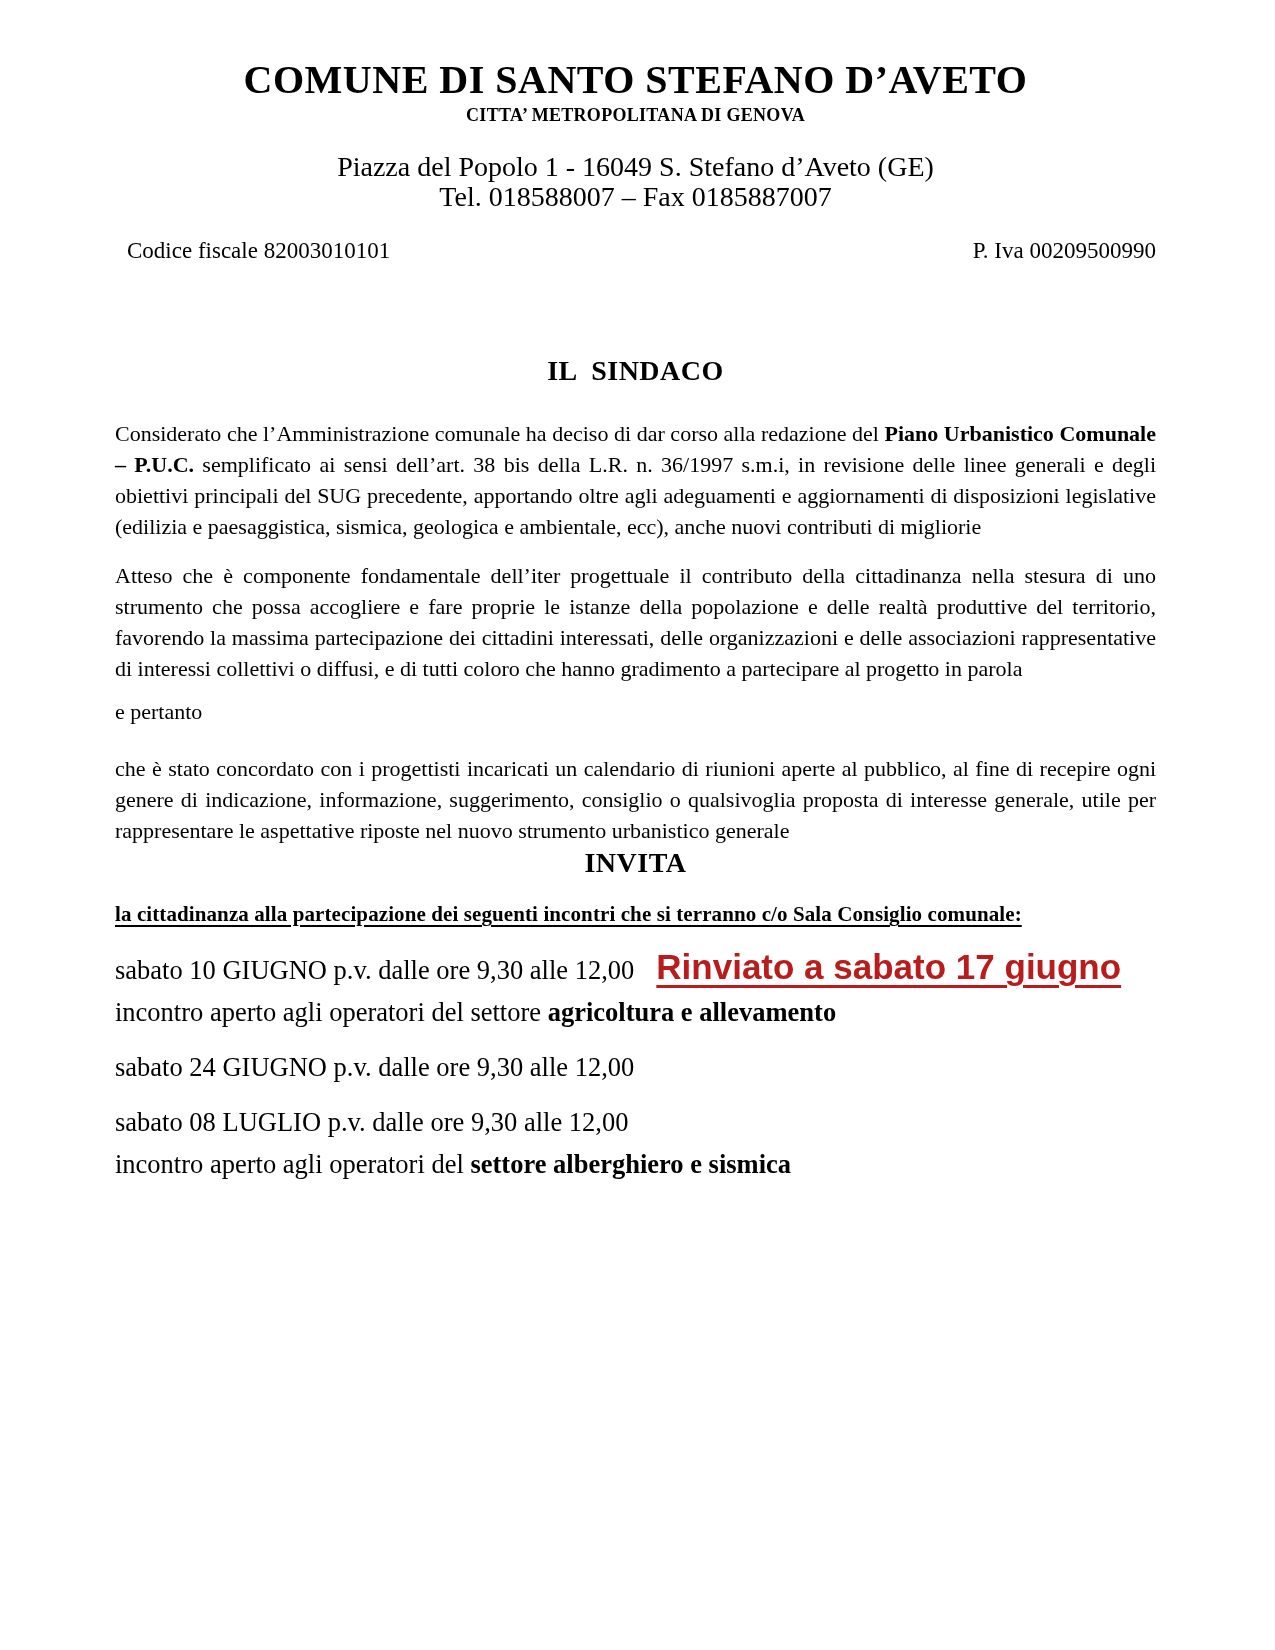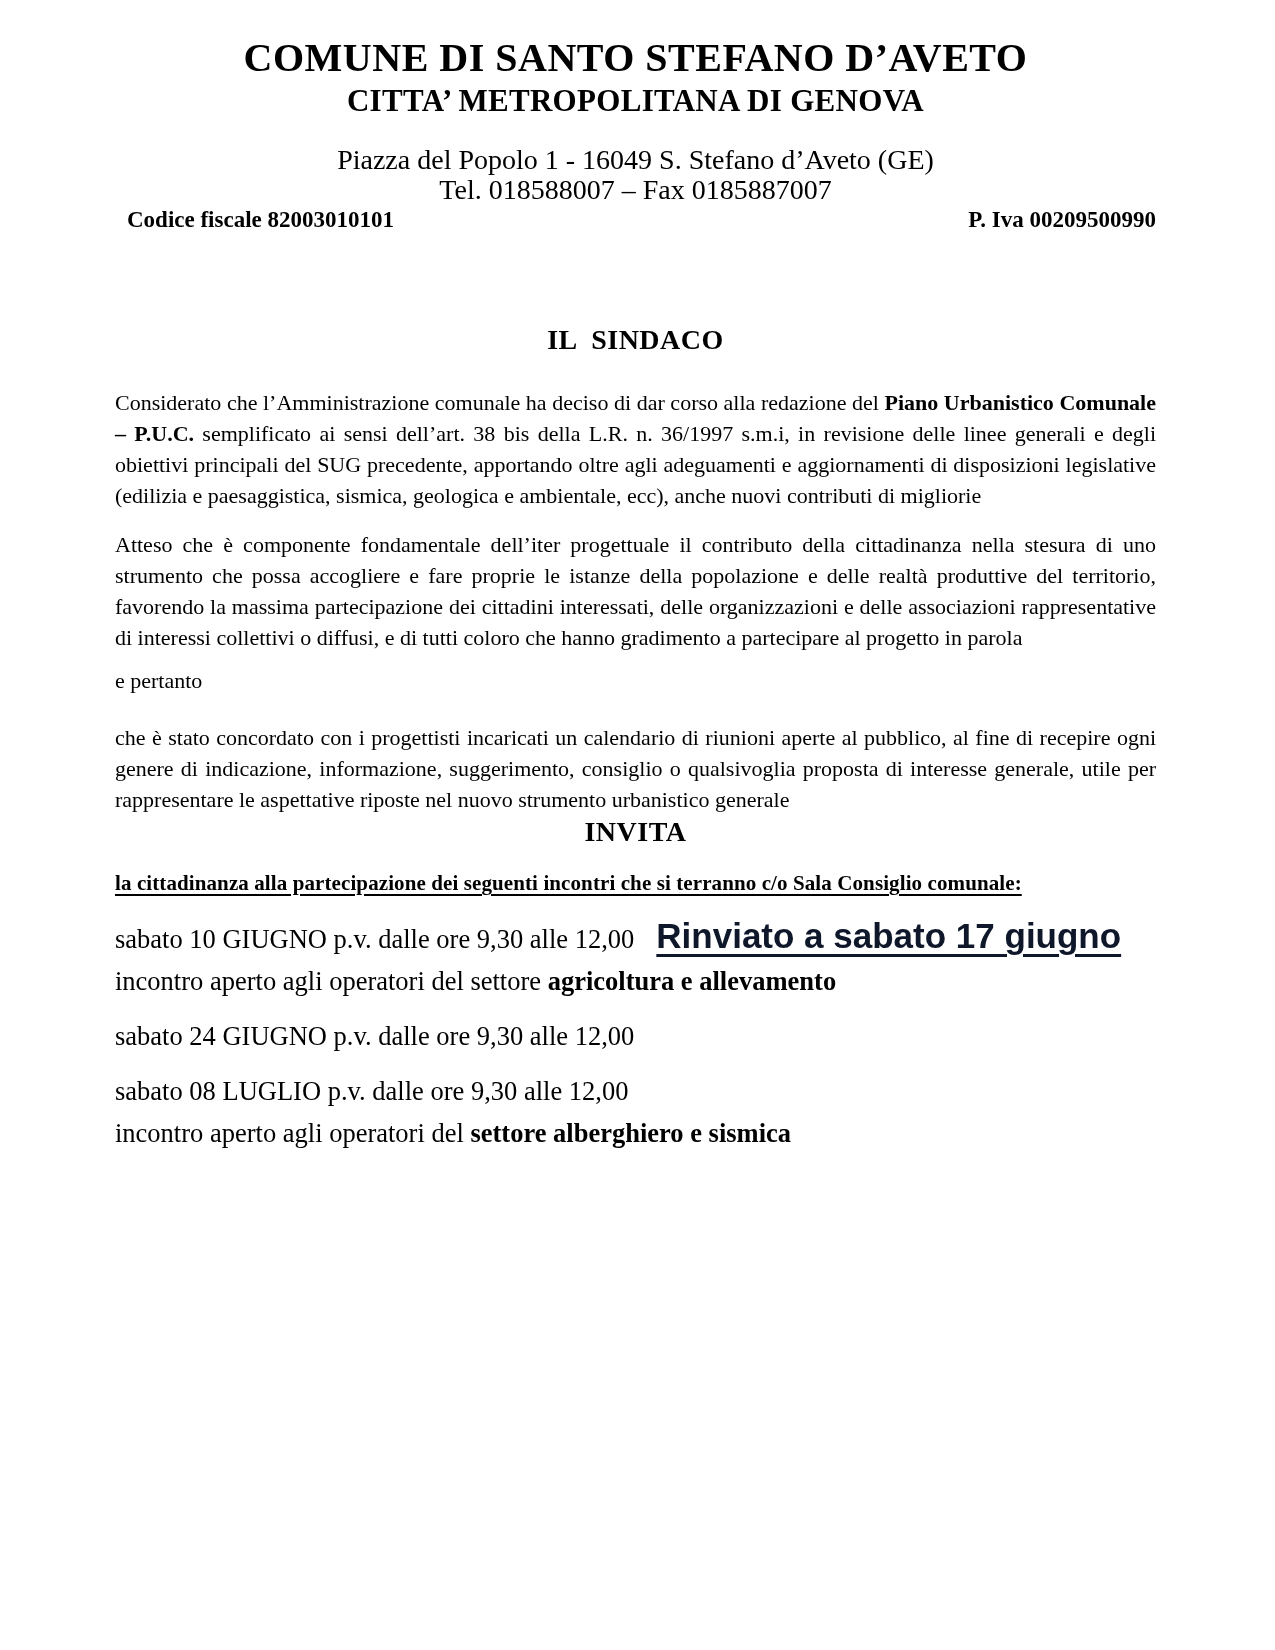--- a/index.html
+++ b/index.html
@@ -9,55 +9,54 @@
   }
   .page {
     position: relative;
     width: 1275px;
     height: 1650px;
     margin: 0 auto;
     background: #ffffff;
     color: #000000;
     font-family: "Liberation Serif", "DejaVu Serif", serif;
     box-sizing: border-box;
-    padding: 36px 119px 0 115px;
+    padding: 58px 119px 0 115px;
     overflow: hidden;
   }
   
   .letterhead { text-align: center; }
   .title {
     font-size: 40px;
     font-weight: 700;
     margin: 0;
     line-height: 1.08;
     letter-spacing: 0.5px;
   }
   .subtitle {
-    font-size: 31px;
+    font-size: 18px;
     font-weight: 700;
     margin: 4px 0 0 0;
     line-height: 1.15;
     letter-spacing: 0.3px;
   }
   .addr {
     font-size: 28px;
     line-height: 30px;
     margin: 0;
   }
   .addr.first { margin-top: 26px; }
   .fiscal-row {
     display: flex;
     justify-content: space-between;
     align-items: baseline;
     font-size: 23px;
     line-height: 30px;
-    margin-top: 0;
+    margin-top: 24px;
     padding-left: 12px;
     text-align: right;
-    font-weight: bold;
   }
   
   .heading {
     text-align: center;
     font-size: 28px;
     font-weight: 700;
     line-height: 34px;
     margin: 12px;
     white-space: pre-wrap;
     letter-spacing: 0.5px;
@@ -136,21 +135,21 @@
     <p class="para p-comunica">che è stato concordato con i progettisti incaricati un calendario di riunioni aperte al pubblico, al fine di recepire ogni genere di indicazione, informazione, suggerimento, consiglio o qualsivoglia proposta di interesse generale, utile per rappresentare le aspettative riposte nel nuovo strumento urbanistico generale</p>
 
     <h3 class="heading h-invita">INVITA</h3>
 
     <p class="invite-line">la cittadinanza alla partecipazione dei seguenti incontri che si terranno c/o Sala Consiglio comunale:</p>
 
     <section class="meetings">
 
 
       <div class="meeting">
-        <p><span>sabato 10 GIUGNO p.v. dalle ore 9,30 alle 12,00</span><span class="postponed-note" style="color: #0f172a;">Rinviato a sabato 17 giugno</span></p>
+        <p><span>sabato 10 GIUGNO p.v. dalle ore 9,30 alle 12,00</span><span class="postponed-note" style="color: #b91c1c;">Rinviato a sabato 17 giugno</span></p>
         <p><span>incontro aperto agli operatori del settore </span><b>agricoltura e allevamento</b></p>
       </div>
 
       <div class="meeting">
         <p><span>sabato 24 GIUGNO p.v. dalle ore 9,30 alle 12,00</span></p>
       </div>
 
       <div class="meeting">
         <p><span>sabato 08 LUGLIO p.v. dalle ore 9,30 alle 12,00</span></p>
         <p><span>incontro aperto agli operatori del </span><b>settore alberghiero e sismica</b></p>

